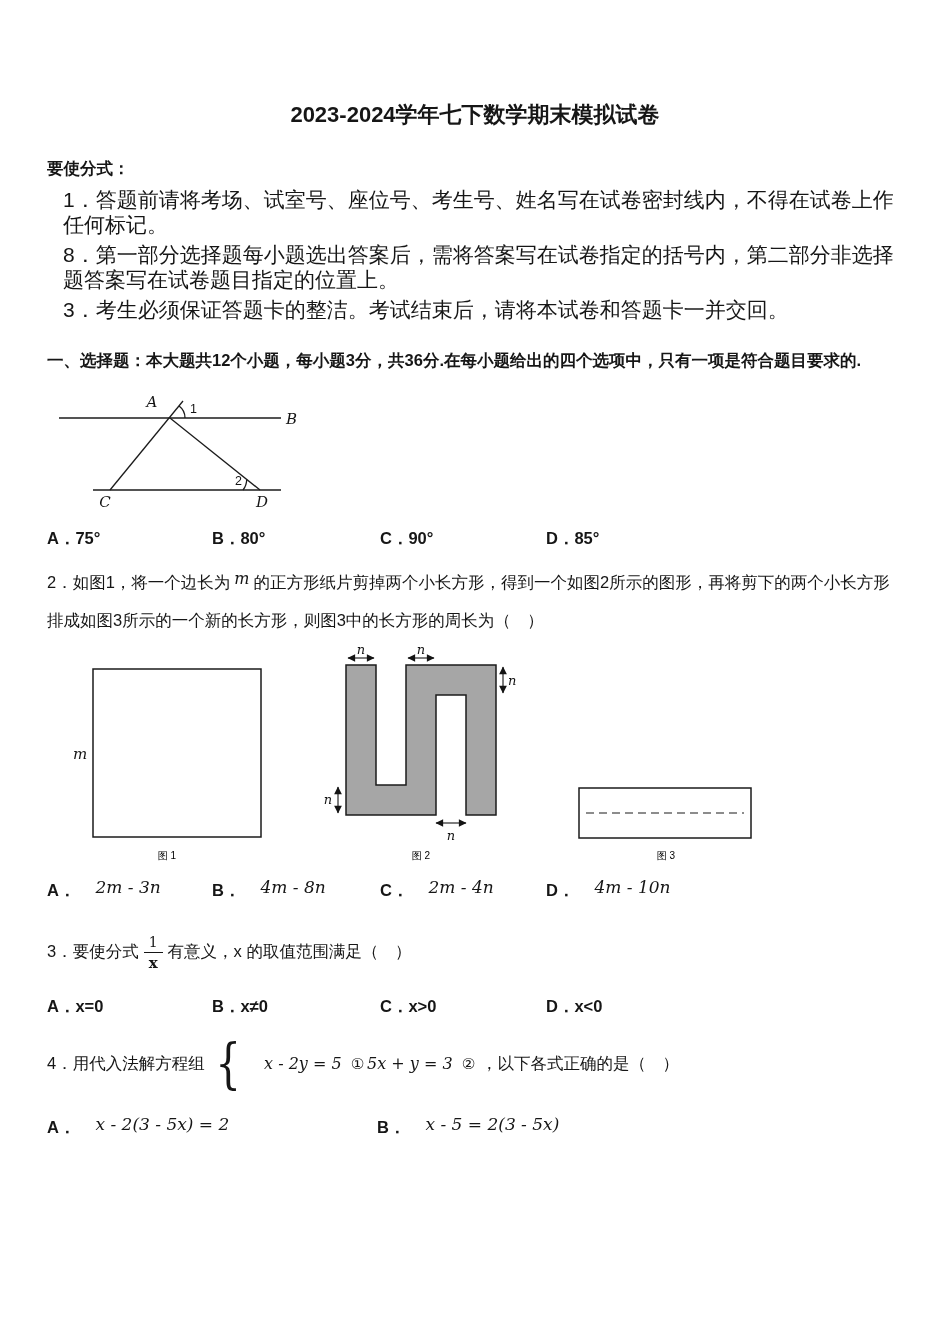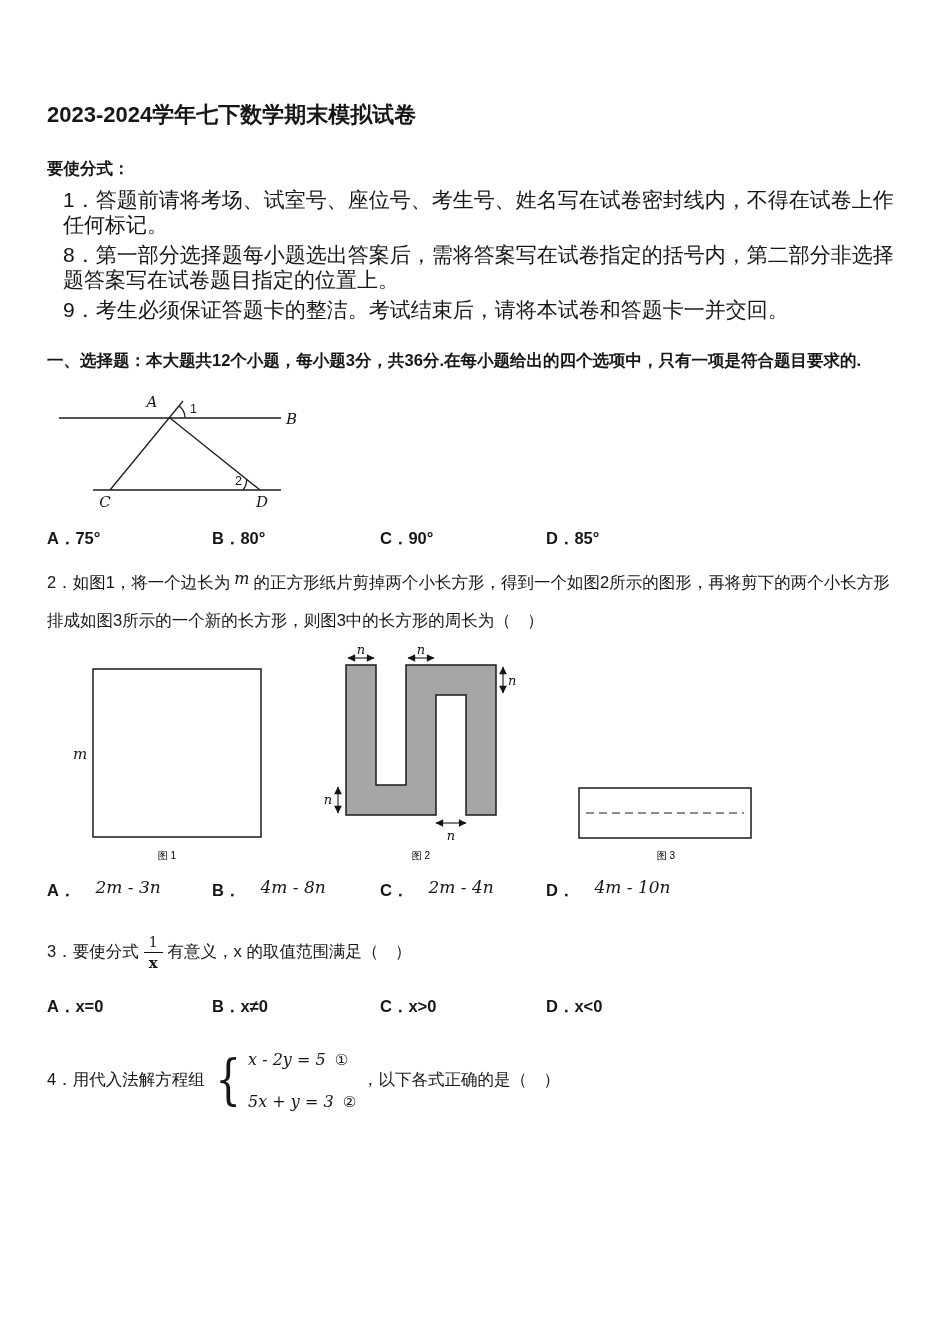--- a/index.html
+++ b/index.html
@@ -3,21 +3,21 @@
 <meta charset="utf-8">
 <style>
   html, body { margin: 0; padding: 0; }
   body {
     width: 950px; height: 1344px; overflow: hidden;
     background: #ffffff; color: #161616;
     font-family: "Liberation Sans", "DejaVu Sans", sans-serif;
   }
   .page { padding: 100px 47px 0 47px; }
 
-  .title { font-size: 22px; font-weight: 700; margin: 0 0 28px 0; }
+  .title { font-size: 22px; font-weight: 700; text-align: center; margin: 0 0 28px 0; }
 
   .notice-heading { font-size: 16.5px; font-weight: 700; margin: 0 0 7px 0; }
   .notice-item { font-size: 21px; line-height: 25px; margin: 0 0 5px 16px; }
 
   .section-heading { font-size: 16.5px; font-weight: 700; margin: 26px 0 14px 0; line-height: 24px; }
 
   .q-text { font-size: 16.5px; line-height: 38px; margin: 10px 0 0 0; }
 
   .mi {
     font-family: "DejaVu Serif", "Liberation Serif", serif;
@@ -60,37 +60,37 @@
   }
   .frac .num { font-size: 14px; padding: 0 5px 1px 5px; border-bottom: 1.4px solid #161616; }
   .frac .den { font-size: 15px; font-weight: 700; padding-top: 1px; }
 
   .system { display: inline-flex; align-items: center; vertical-align: middle; margin: 0 6px; }
   .brace {
     font-family: "DejaVu Serif", "Liberation Serif", serif;
     font-size: 54px; font-weight: 400; line-height: 0.9;
     transform: scaleX(0.75); transform-origin: center;
   }
-  .eqs { display: flex; flex-direction: column; gap: 3px; margin-left: 3px; }
+  .eqs { display: flex; flex-direction: row; gap: 3px; margin-left: 19px; }
   .eq-line { white-space: nowrap; }
   .eq-expr { font-family: "DejaVu Serif", "Liberation Serif", serif; font-style: italic; font-size: 16px; }
   .eq-tag { font-size: 15px; margin-left: 9px; }
 </style>
 </head>
 <body>
 
 <div class="page">
 
   <h1 class="title">2023-2024学年七下数学期末模拟试卷</h1>
 
   <div>
     <p class="notice-heading">要使分式：</p>
     <p class="notice-item">1．答题前请将考场、试室号、座位号、考生号、姓名写在试卷密封线内，不得在试卷上作任何标记。</p>
     <p class="notice-item">8．第一部分选择题每小题选出答案后，需将答案写在试卷指定的括号内，第二部分非选择题答案写在试卷题目指定的位置上。</p>
-    <p class="notice-item">9．考生必须保证答题卡的整洁。考试结束后，请将本试卷和答题卡一并交回。</p>
+    <p class="notice-item">3．考生必须保证答题卡的整洁。考试结束后，请将本试卷和答题卡一并交回。</p>
   </div>
 
   <p class="section-heading">一、选择题：本大题共12个小题，每小题3分，共36分.在每小题给出的四个选项中，只有一项是符合题目要求的.</p>
 
 
   <svg class="q1-fig" width="250" height="128" viewBox="0 0 250 128">
     <line class="ln" x1="6" y1="32" x2="228" y2="32"></line>
     <line class="ln" x1="57" y1="104" x2="130" y2="15"></line>
     <line class="ln" x1="117" y1="32" x2="207" y2="104"></line>
     <line class="ln" x1="40" y1="104" x2="228" y2="104"></line>
@@ -181,14 +181,18 @@
   <p class="q-text" style="margin-top:22px">
     <span>4．用代入法解方程组</span><span class="system">
         <span class="brace">{</span>
         <span class="eqs">
           <span class="eq-line"><span class="eq-expr">x - 2y = 5</span><span class="eq-tag">①</span></span>
           <span class="eq-line"><span class="eq-expr">5x + y = 3</span><span class="eq-tag">②</span></span>
         </span>
       </span><span>，以下各式正确的是（　）</span>
   </p>
 
+  <div class="options2">
+    <span><span class="opt-letter">A．</span><span class="opt-expr">x - 2(3 - 5x) = 2</span></span>
+    <span><span class="opt-letter">B．</span><span class="opt-expr">x - 5 = 2(3 - 5x)</span></span>
+  </div>
 
 </div>
 
 </body></html>

